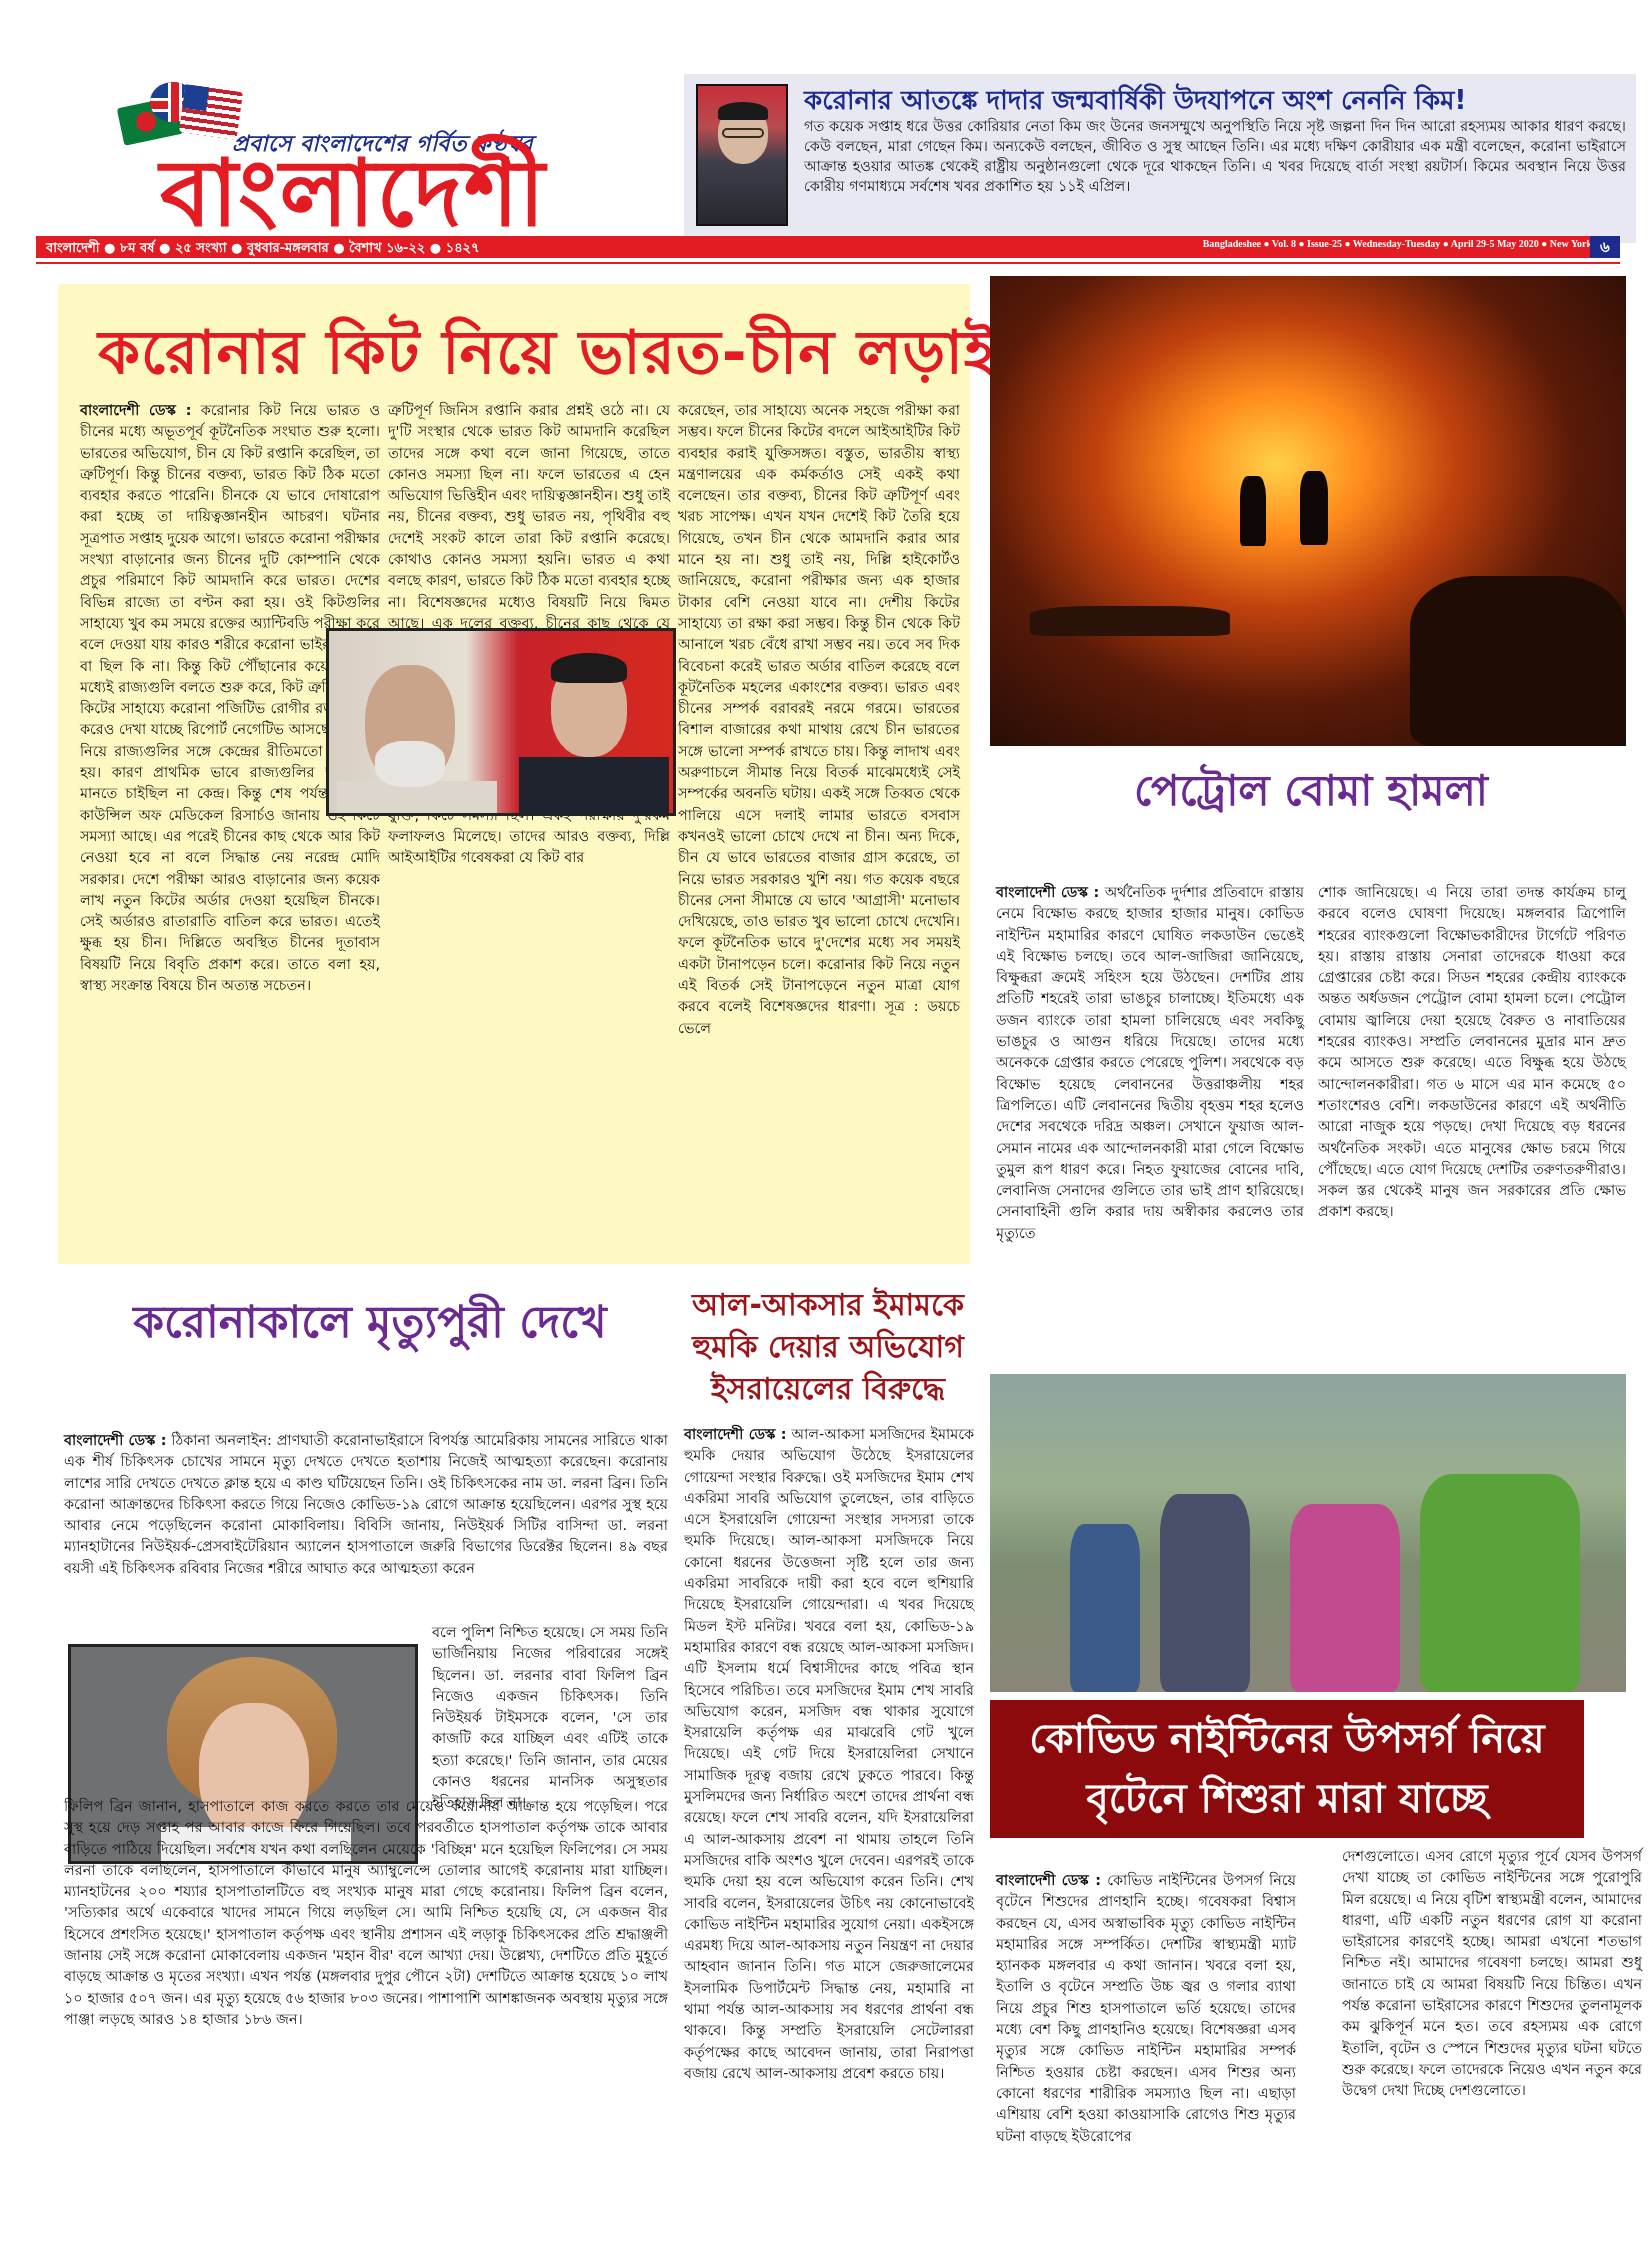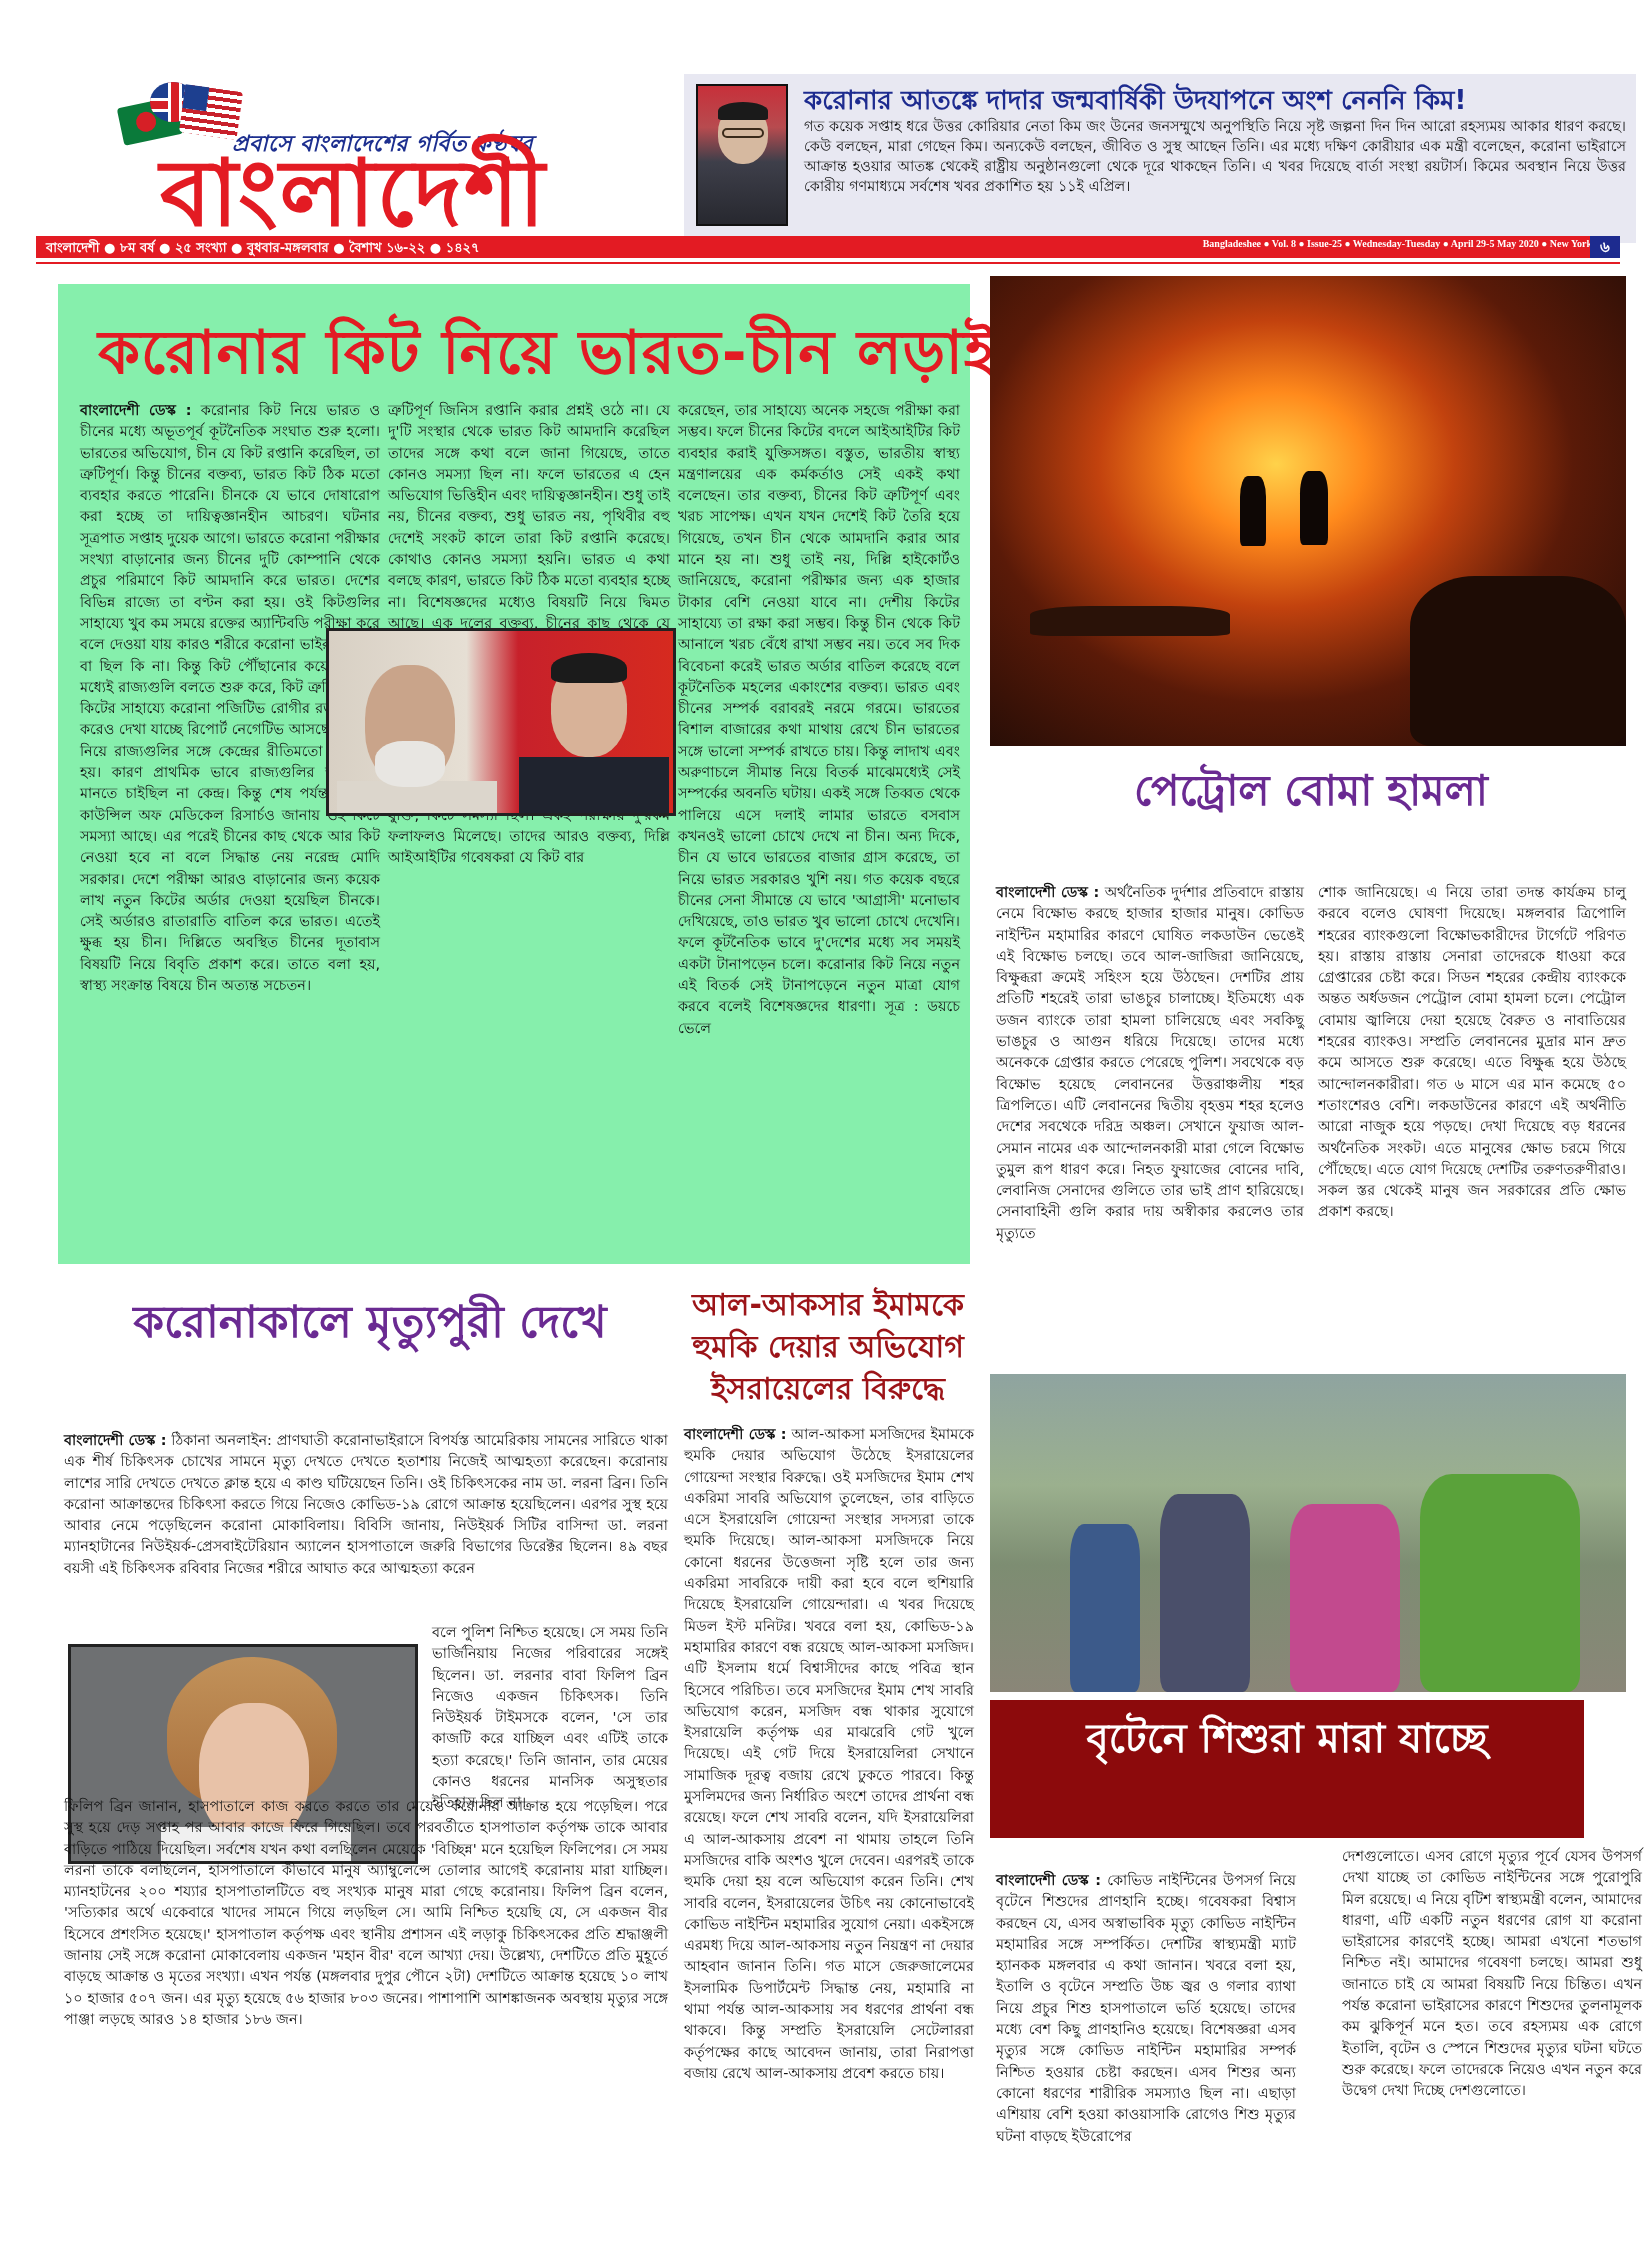--- a/index.html
+++ b/index.html
@@ -29,21 +29,21 @@
   #feature-body { left: 120px; top: 42px; width: 822px; font-size: 14.4px; line-height: 20px; color: #111; text-align: justify; }
 
   
   #datestrip { left: 36px; top: 236px; width: 1584px; height: 22px; background: #e31b23; }
   #datestrip-bn { left: 10px; top: 2px; font-size: 13px; color: #fff; font-weight: bold; }
   #datestrip-en { right: 28px; top: 2px; font-size: 10px; color: #fff; font-weight: bold; font-family: "Liberation Serif", serif; }
   #pagenum { left: 1590px; top: 236px; width: 30px; height: 22px; background: #1d2b8f; color: #fff; font-size: 15px; text-align: center; line-height: 22px; font-weight: bold; }
   #strip-rule { left: 36px; top: 262px; width: 1584px; height: 2px; background: #e31b23; }
 
   
-  #lead { left: 58px; top: 284px; width: 912px; height: 980px; background: #86efac; }
+  #lead { left: 58px; top: 284px; width: 912px; height: 980px; background: #fef9c3; }
   #lead-headline { left: 40px; top: 22px; font-size: 60px; font-weight: bold; color: #e31b23; white-space: nowrap; letter-spacing: 1px; }
   .col { position: absolute; font-size: 14.4px; line-height: 21.3px; text-align: justify; color: #111; }
   .byline { font-weight: bold; }
   #lead-col1 { left: 22px; top: 116px; width: 300px; }
   #lead-col2 { left: 322px; top: 116px; width: 290px; padding-left: 8px; }
   #lead-col3 { left: 612px; top: 116px; width: 290px; padding-left: 8px; }
   #lead-photo { left: 268px; top: 344px; width: 350px; height: 188px; border: 3px solid #222; background: linear-gradient(90deg, #d8d0c4 0%, #e6dfd4 40%, #c7212b 55%, #d62a1f 100%); overflow: hidden; }
   #lead-photo .face1 { position: absolute; left: 36px; top: 34px; width: 90px; height: 120px; border-radius: 45%; background: #c9a48a; }
   #lead-photo .beard { position: absolute; left: 46px; top: 110px; width: 70px; height: 46px; border-radius: 40%; background: #e8e6e2; }
   #lead-photo .suit1 { position: absolute; left: 8px; top: 150px; width: 160px; height: 40px; background: #dcd6cc; }
@@ -166,19 +166,20 @@
   <span>আল-আকসা মসজিদের ইমামকে হুমকি দেয়ার অভিযোগ উঠেছে ইসরায়েলের গোয়েন্দা সংস্থার বিরুদ্ধে। ওই মসজিদের ইমাম শেখ একরিমা সাবরি অভিযোগ তুলেছেন, তার বাড়িতে এসে ইসরায়েলি গোয়েন্দা সংস্থার সদস্যরা তাকে হুমকি দিয়েছে। আল-আকসা মসজিদকে নিয়ে কোনো ধরনের উত্তেজনা সৃষ্টি হলে তার জন্য একরিমা সাবরিকে দায়ী করা হবে বলে হুশিয়ারি দিয়েছে ইসরায়েলি গোয়েন্দারা। এ খবর দিয়েছে মিডল ইস্ট মনিটর। খবরে বলা হয়, কোভিড-১৯ মহামারির কারণে বন্ধ রয়েছে আল-আকসা মসজিদ। এটি ইসলাম ধর্মে বিশ্বাসীদের কাছে পবিত্র স্থান হিসেবে পরিচিত। তবে মসজিদের ইমাম শেখ সাবরি অভিযোগ করেন, মসজিদ বন্ধ থাকার সুযোগে ইসরায়েলি কর্তৃপক্ষ এর মাঝরেবি গেট খুলে দিয়েছে। এই গেট দিয়ে ইসরায়েলিরা সেখানে সামাজিক দূরত্ব বজায় রেখে ঢুকতে পারবে। কিন্তু মুসলিমদের জন্য নির্ধারিত অংশে তাদের প্রার্থনা বন্ধ রয়েছে। ফলে শেখ সাবরি বলেন, যদি ইসরায়েলিরা এ আল-আকসায় প্রবেশ না থামায় তাহলে তিনি মসজিদের বাকি অংশও খুলে দেবেন। এরপরই তাকে হুমকি দেয়া হয় বলে অভিযোগ করেন তিনি। শেখ সাবরি বলেন, ইসরায়েলের উচিৎ নয় কোনোভাবেই কোভিড নাইন্টিন মহামারির সুযোগ নেয়া। একইসঙ্গে এরমধ্য দিয়ে আল-আকসায় নতুন নিয়ন্ত্রণ না দেয়ার আহবান জানান তিনি। গত মাসে জেরুজালেমের ইসলামিক ডিপার্টমেন্ট সিদ্ধান্ত নেয়, মহামারি না থামা পর্যন্ত আল-আকসায় সব ধরণের প্রার্থনা বন্ধ থাকবে। কিন্তু সম্প্রতি ইসরায়েলি সেটেলাররা কর্তৃপক্ষের কাছে আবেদন জানায়, তারা নিরাপত্তা বজায় রেখে আল-আকসায় প্রবেশ করতে চায়।</span>
 </div>
 
 <div class="abs" id="kids-photo">
   <div class="k" style="left:80px;top:150px;width:70px;height:168px;background:#3c5a8a;"></div>
   <div class="k" style="left:170px;top:120px;width:90px;height:198px;background:#4a4f6a;"></div>
   <div class="k" style="left:300px;top:130px;width:110px;height:188px;background:#c24a8e;"></div>
   <div class="k" style="left:430px;top:100px;width:160px;height:218px;background:#5aa23a;"></div>
 </div>
 <div class="abs" id="covid-headline">
+  <div>কোভিড নাইন্টিনের উপসর্গ নিয়ে</div>
   <div>বৃটেনে শিশুরা মারা যাচ্ছে</div>
 </div>
 <div class="col" id="covid-col1">
   <span class="byline">বাংলাদেশী ডেস্ক :</span>
   <span>কোভিড নাইন্টিনের উপসর্গ নিয়ে বৃটেনে শিশুদের প্রাণহানি হচ্ছে। গবেষকরা বিশ্বাস করছেন যে, এসব অস্বাভাবিক মৃত্যু কোভিড নাইন্টিন মহামারির সঙ্গে সম্পর্কিত। দেশটির স্বাস্থ্যমন্ত্রী ম্যাট হ্যানকক মঙ্গলবার এ কথা জানান। খবরে বলা হয়, ইতালি ও বৃটেনে সম্প্রতি উচ্চ জ্বর ও গলার ব্যাথা নিয়ে প্রচুর শিশু হাসপাতালে ভর্তি হয়েছে। তাদের মধ্যে বেশ কিছু প্রাণহানিও হয়েছে। বিশেষজ্ঞরা এসব মৃত্যুর সঙ্গে কোভিড নাইন্টিন মহামারির সম্পর্ক নিশ্চিত হওয়ার চেষ্টা করছেন। এসব শিশুর অন্য কোনো ধরণের শারীরিক সমস্যাও ছিল না। এছাড়া এশিয়ায় বেশি হওয়া কাওয়াসাকি রোগেও শিশু মৃত্যুর ঘটনা বাড়ছে ইউরোপের</span>
 </div>
 <div class="col" id="covid-col2">দেশগুলোতে। এসব রোগে মৃত্যুর পূর্বে যেসব উপসর্গ দেখা যাচ্ছে তা কোভিড নাইন্টিনের সঙ্গে পুরোপুরি মিল রয়েছে। এ নিয়ে বৃটিশ স্বাস্থ্যমন্ত্রী বলেন, আমাদের ধারণা, এটি একটি নতুন ধরণের রোগ যা করোনা ভাইরাসের কারণেই হচ্ছে। আমরা এখনো শতভাগ নিশ্চিত নই। আমাদের গবেষণা চলছে। আমরা শুধু জানাতে চাই যে আমরা বিষয়টি নিয়ে চিন্তিত। এখন পর্যন্ত করোনা ভাইরাসের কারণে শিশুদের তুলনামূলক কম ঝুকিপূর্ন মনে হত। তবে রহস্যময় এক রোগে ইতালি, বৃটেন ও স্পেনে শিশুদের মৃত্যুর ঘটনা ঘটতে শুরু করেছে। ফলে তাদেরকে নিয়েও এখন নতুন করে উদ্বেগ দেখা দিচ্ছে দেশগুলোতে।</div>
 
 </body></html>

